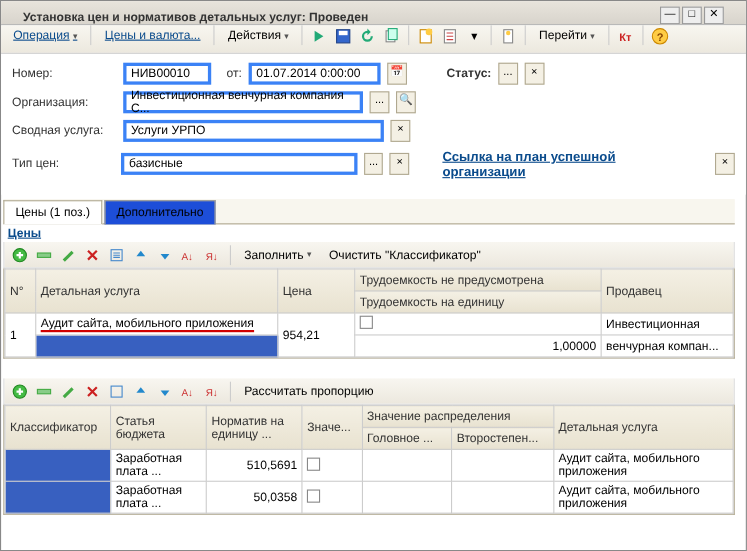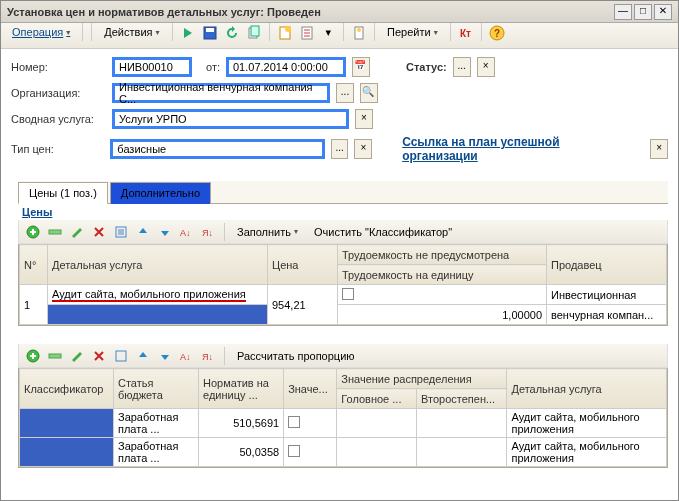--- a/index.html
+++ b/index.html
@@ -1,18 +1,18 @@
 <!DOCTYPE html>
 <html><head>
 <meta charset="utf-8">
 <style>
   * { box-sizing: border-box; margin: 0; padding: 0; }
   body { font-family: Arial, sans-serif; font-size: 11px; background: #f0f0f0; width: 679px; height: 501px; overflow: hidden; }
   .window { width: 679px; height: 501px; background: #fff; border: 1px solid #888; display: flex; flex-direction: column; }
-  .titlebar { background: linear-gradient(#e8e4dc, #d8d4cc); height: 22px; display: flex; align-items: center; padding: 0 6px; border-bottom: 1px solid #aaa; }
+  .titlebar { background: linear-gradient(#e8e4dc, #d8d4cc); height: 22px; display: flex; align-items: flex-end; padding: 0 20px; border-bottom: 1px solid #aaa; }
   .titlebar-text { flex: 1; font-weight: bold; color: #333; }
   .winbtn { width: 18px; height: 16px; margin-left: 2px; border: 1px solid #999; background: #eee; text-align: center; line-height: 12px; font-size: 10px; cursor: pointer; }
   .toolbar { background: linear-gradient(#f8f6f0, #ece8de); height: 26px; display: flex; align-items: flex-start; padding: 0 4px; border-bottom: 1px solid #ccc; gap: 2px; }
   .tbtn { padding: 2px 6px; cursor: pointer; display: inline-flex; align-items: center; gap: 3px; border: 1px solid transparent; }
   .tbtn .drop { font-size: 8px; color: #555; }
   .tsep { width: 1px; height: 18px; background: #ccc; margin: 0 3px; }
   .link-style { color: #0a4b8c; text-decoration: underline; }
   .ticon { width: 16px; height: 16px; display: inline-block; }
   .form-area { padding: 8px 10px; background: #fff; }
   .form-row { display: flex; align-items: center; margin-bottom: 6px; gap: 6px; }
@@ -28,21 +28,21 @@
   .icon-btn { width: 20px; height: 20px; border: 1px solid transparent; display: inline-flex; align-items: center; justify-content: center; cursor: pointer; }
   .grid { border: 1px solid #b0a890; border-top: none; }
   .grid table { width: 100%; border-collapse: collapse; }
   .grid th, .grid td { border: 1px solid #ccc; padding: 2px 4px; text-align: left; font-weight: normal; height: 20px; vertical-align: middle; }
   .grid th { background: linear-gradient(#f4f0e4, #e8e2d0); color: #333; }
   .num-col { width: 28px; text-align: center; }
   .price-col { text-align: right; width: 70px; }
   .selected-cell { background: #3860c0; color: #fff; }
   .red-underline { border-bottom: 2px solid #d00000; display: inline-block; }
   .red-box { border: 2px solid #d00000; }
-  .section { padding: 0 10px 6px 17px; }
+  .section { padding: 0 10px 6px 2px; }
   .checkbox-cell { text-align: center; }
   .chk { width: 12px; height: 12px; border: 1px solid #888; display: inline-block; }
   svg { display: block; }
 </style>
 </head>
 <body>
 
 <div class="window">
 
   <div class="titlebar">
@@ -51,20 +51,21 @@
     <span class="winbtn">□</span>
     <span class="winbtn">✕</span>
   </div>
 
   <div class="toolbar">
     <span class="tbtn link-style">
         <span>Операция</span> 
         <span class="drop">▾</span>
       </span>
     <span class="tsep"></span>
+    <span class="tbtn link-style">Цены и валюта...</span>
     <span class="tsep"></span>
     <span class="tbtn">
         <span>Действия</span> 
         <span class="drop">▾</span>
       </span>
     <span class="tsep"></span>
     <span class="icon-btn">
         <svg class="ticon" viewBox="0 0 16 16">
           <polygon points="4,3 12,8 4,13" fill="#2a7"></polygon>
         </svg>

